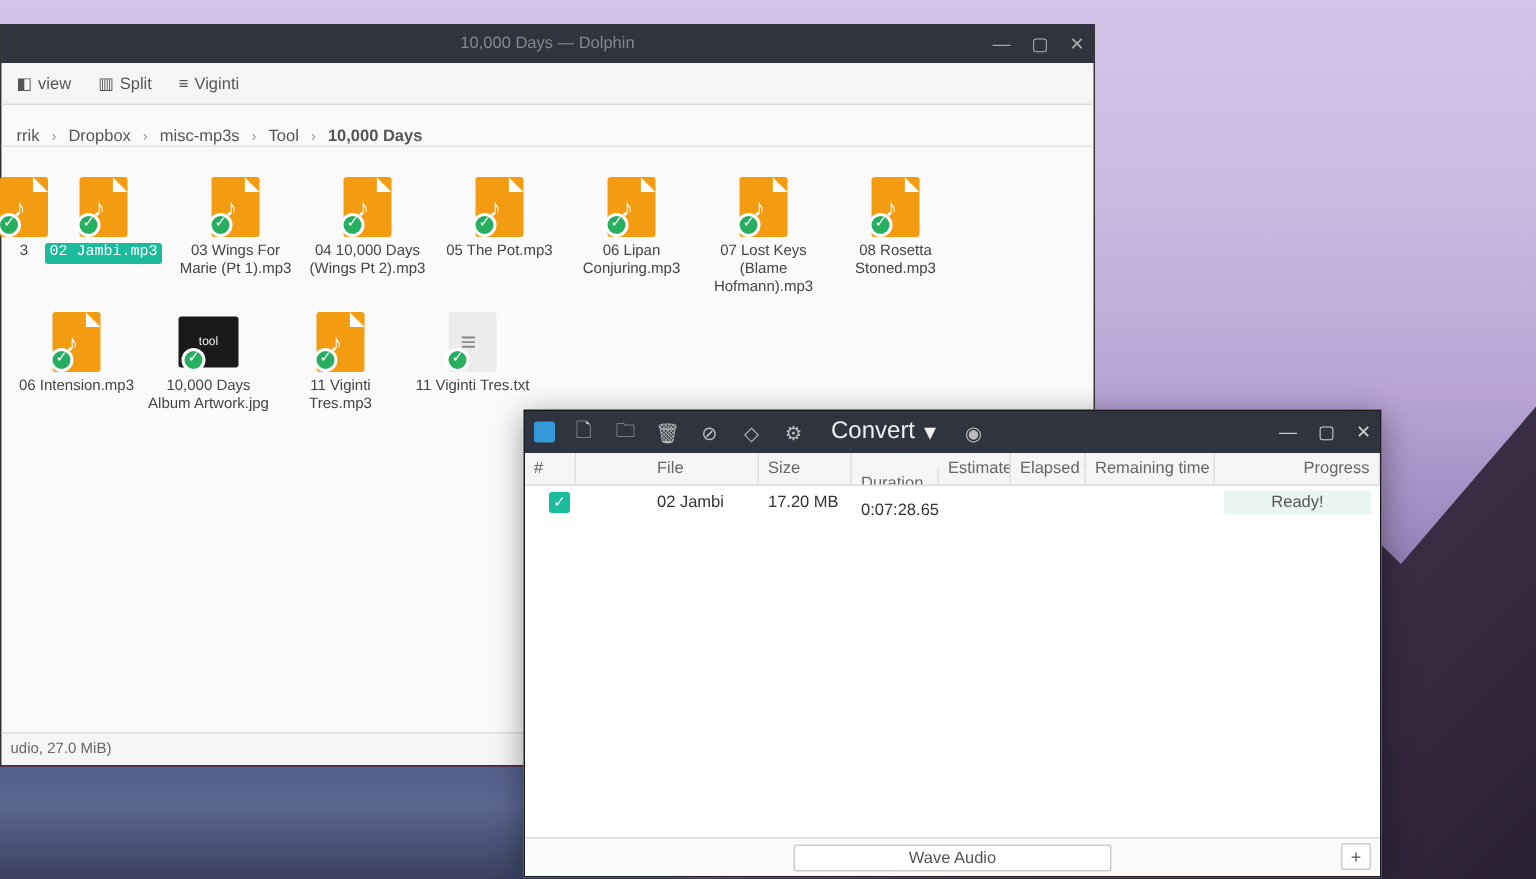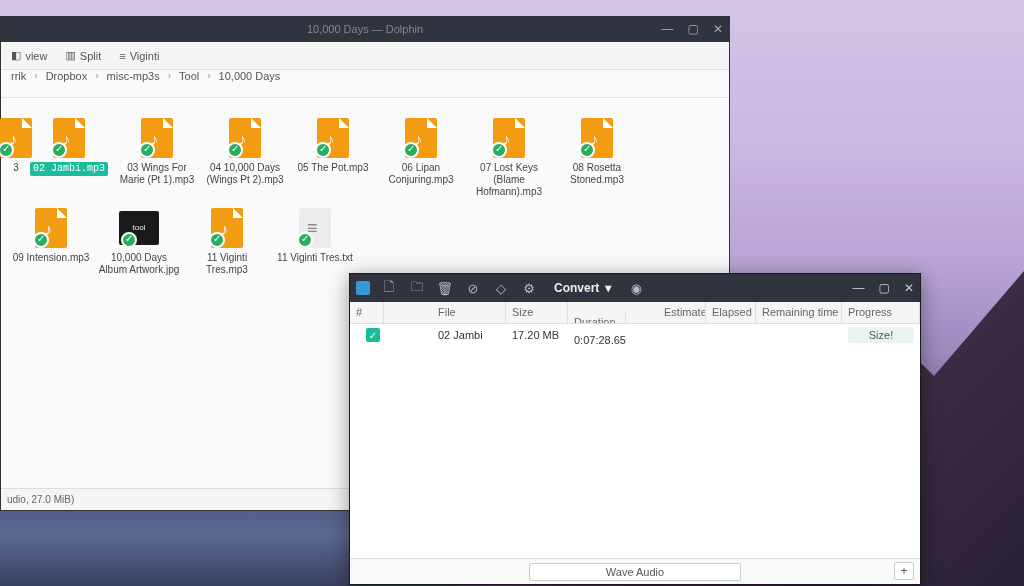--- a/index.html
+++ b/index.html
@@ -29,25 +29,25 @@
   }
   .dolphin-winbtns { position: absolute; right: 6px; display: flex; gap: 14px; color: #aaa; font-size: 12px; }
   .dolphin-winbtns span { cursor: pointer; }
   .dolphin-toolbar {
     height: 28px; background: #f5f5f5; border-bottom: 1px solid #ddd;
     display: flex; align-items: center; gap: 6px; padding-left: 4px; font-size: 11px; color: #555;
   }
   .tb-item { display: flex; align-items: center; gap: 4px; padding: 4px 6px; cursor: pointer; }
   .breadcrumb {
     height: 28px; background: #fafafa; border-bottom: 1px solid #e5e5e5;
-    display: flex; align-items: flex-start; padding-left: 6px; font-size: 11px; color: #555;
+    display: flex; align-items: flex-end; padding-left: 6px; font-size: 11px; color: #555;
   }
   .breadcrumb span { padding: 0 4px; cursor: pointer; }
   .breadcrumb .sep { color: #999; font-size: 10px; }
-  .breadcrumb .current { font-weight: 400; }
+  .breadcrumb .current { font-weight: 700; }
   .file-grid {
     flex: 1; padding: 14px 6px; display: flex; flex-wrap: wrap; gap: 0;
     align-content: flex-start; background: #fafafa;
   }
   .file-item {
     width: 88px; display: flex; flex-direction: column; align-items: center;
     text-align: center; font-size: 10px; color: #444; cursor: pointer;
     padding: 4px 2px; line-height: 1.2;
   }
   .file-icon {
@@ -94,41 +94,41 @@
     background: #fff; border: 1px solid #1a1a1a;
     display: flex; flex-direction: column; box-shadow: 0 4px 20px rgba(0,0,0,0.4);
   }
   .conv-titlebar {
     height: 28px; background: #2f343f; display: flex; align-items: center;
     padding: 0 6px; gap: 10px; color: #ccc;
   }
   .conv-appicon { width: 14px; height: 14px; background: #3498db; border-radius: 2px; }
   .conv-tb-icon { width: 14px; height: 14px; color: #bbb; cursor: pointer; display: inline-flex; align-items: center; justify-content: center; font-size: 13px; margin: 0 2px; }
   .conv-action {
-    display: flex; align-items: center; gap: 6px; font-size: 12px; font-weight: 700;
+    display: flex; align-items: center; gap: 6px; font-size: 16px; font-weight: 400;
     color: #eee; cursor: pointer; padding: 0 6px;
   }
   .conv-spacer { flex: 1; }
   .conv-winbtns { display: flex; gap: 14px; color: #ccc; font-size: 12px; }
   .conv-winbtns span { cursor: pointer; }
   .conv-headers {
     height: 22px; background: #f5f5f5; border-bottom: 1px solid #ddd;
     display: flex; font-size: 11px; color: #666;
   }
   .conv-headers div {
     padding: 4px 6px; border-right: 1px solid #e0e0e0; overflow: hidden; white-space: nowrap;
   }
   .conv-col-chk { width: 34px; }
   .conv-col-file { width: 74px; margin-left: 48px; }
   .conv-col-size { width: 62px; }
   .conv-col-dur  { width: 58px; margin-top: 10px; }
-  .conv-col-est  { width: 48px; margin-left: 32px; }
+  .conv-col-est  { width: 48px; }
   .conv-col-elap { width: 50px; }
   .conv-col-rem  { width: 86px; }
-  .conv-col-prog { flex: 1; }
+  .conv-col-prog { flex: 1; text-align: right; }
   .conv-body { flex: 1; background: #fff; }
   .conv-row {
     height: 22px; display: flex; font-size: 11px; color: #333; align-items: center;
   }
   .conv-row > div { padding: 0 6px; }
   .conv-chk {
     width: 14px; height: 14px; background: #1abc9c; border-radius: 2px;
     display: inline-flex; align-items: center; justify-content: center;
     color: #fff; font-size: 10px; margin-left: 10px;
   }
@@ -247,21 +247,21 @@
           <div class="mp3-doc"></div>
           <div class="check-badge"></div>
         </div>
         <span class="fname">08 Rosetta Stoned.mp3</span>
       </div>
       <div class="file-item">
         <div class="file-icon">
           <div class="mp3-doc"></div>
           <div class="check-badge"></div>
         </div>
-        <span class="fname">09 Intension.mp3</span>
+        <span class="fname">06 Intension.mp3</span>
       </div>
       <div class="file-item">
         <div class="file-icon">
           <div class="jpg-doc">tool</div>
           <div class="check-badge"></div>
         </div>
         <span class="fname">10,000 Days Album Artwork.jpg</span>
       </div>
       <div class="file-item">
         <div class="file-icon">
@@ -317,21 +317,21 @@
   <div class="conv-body" id="conv-body">
       <div class="conv-row">
         <div class="conv-col-chk"><span class="conv-chk">✓</span></div>
         <div class="conv-col-file">02 Jambi</div>
         <div class="conv-col-size">17.20 MB</div>
         <div class="conv-col-dur">0:07:28.65</div>
         <div class="conv-col-est"></div>
         <div class="conv-col-elap"></div>
         <div class="conv-col-rem"></div>
         <div class="conv-prog-cell">
-          <div class="conv-prog-bar">Size!</div>
+          <div class="conv-prog-bar">Ready!</div>
         </div>
       </div>
     </div>
   <div class="conv-footer">
     <div class="conv-footer-box">
       <span>Wave Audio</span>
     </div>
     <div class="conv-footer-btn">+</div>
   </div>
 </div>

